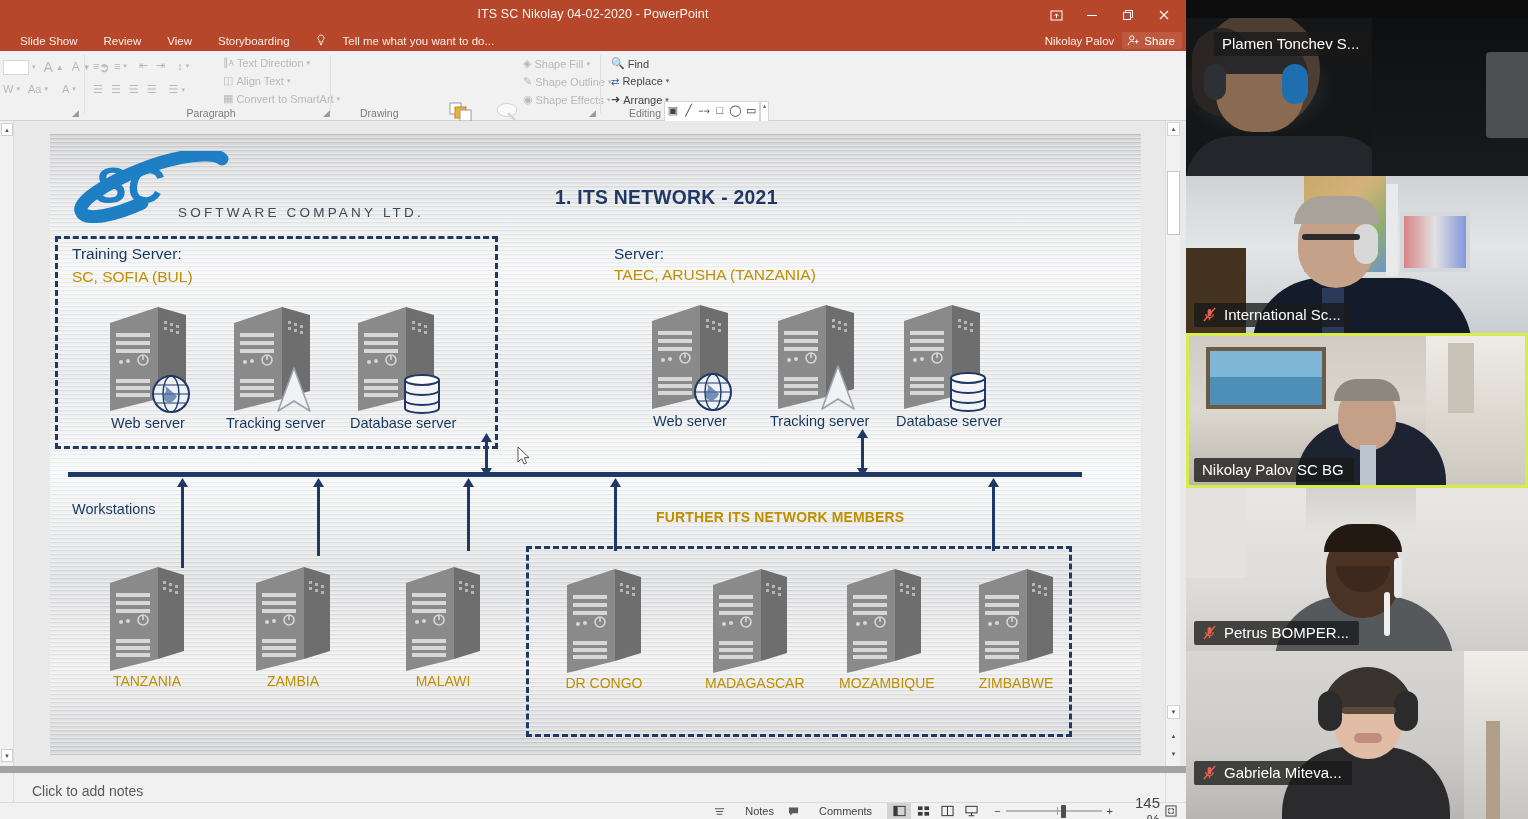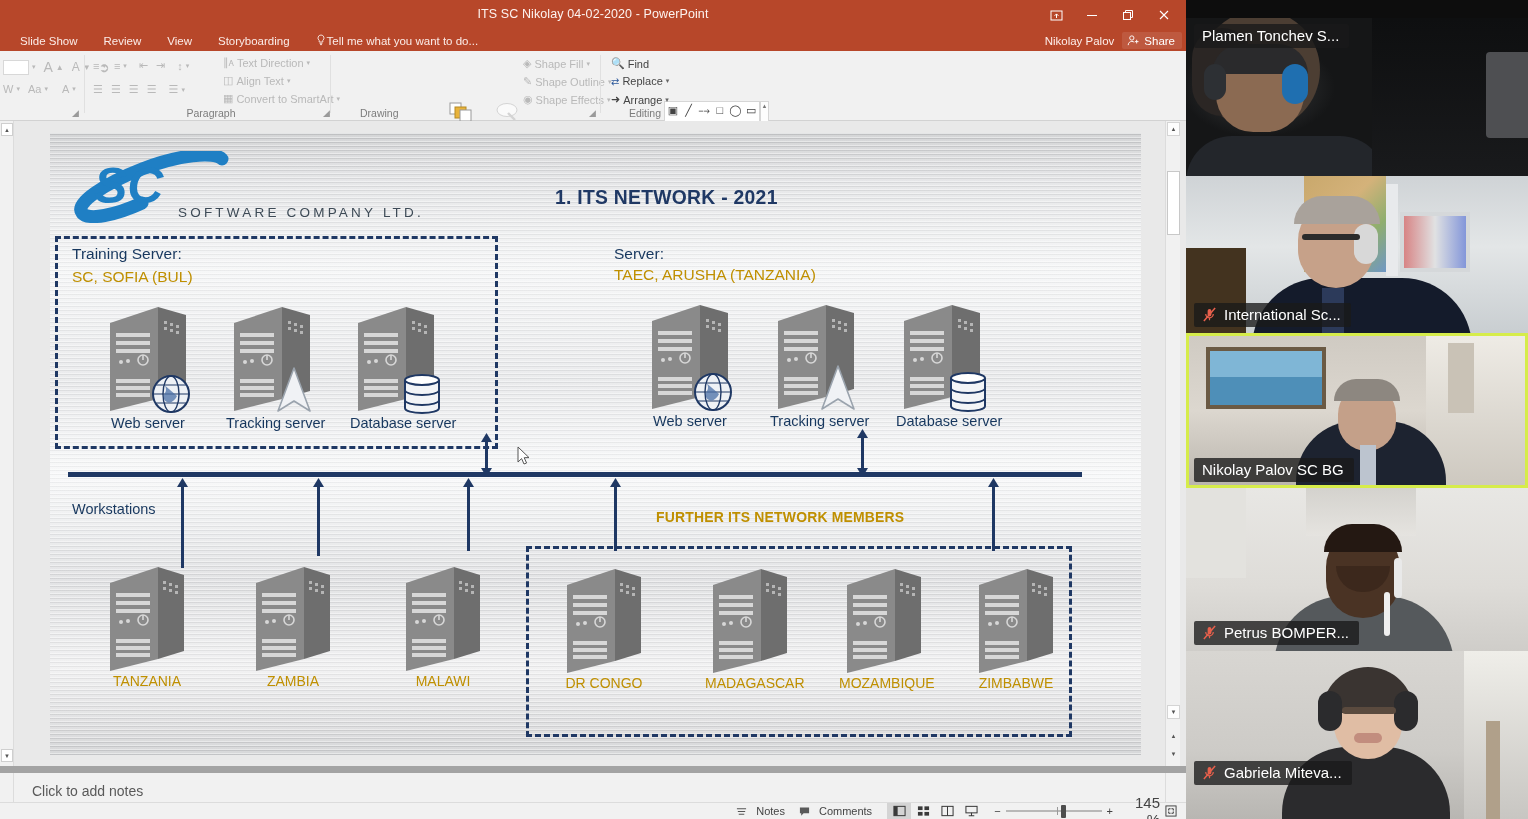--- a/index.html
+++ b/index.html
@@ -36,21 +36,21 @@
   }
   .win-btn svg { display: block; }
 
   
   .menurow {
     position: relative; height: 21px; background: #b7472a;
     color: #fff; display: flex; align-items: center; padding-left: 20px;
     font-size: 11.5px;
   }
   .menu-item { margin-right: 26px; color: #fbece8; white-space: nowrap; }
-  .tellme { display: flex; align-items: center; gap: 1px; color: #fbece8; font-style: normal; }
+  .tellme { display: flex; align-items: center; gap: 17px; color: #fbece8; font-style: normal; }
   .tellme .bulb { font-size: 11px; }
   .acct {
     position: absolute; right: 4px; top: 0; height: 21px;
     display: flex; align-items: center; gap: 8px; font-size: 11.5px;
   }
   .acct .user { color: #fdeeea; }
   .share-btn {
     display: flex; align-items: center; gap: 4px;
     padding: 2px 7px 2px 5px; color: #fff;
     background: rgba(255,255,255,.10); border-radius: 2px;
@@ -204,21 +204,21 @@
     background: #f1f1f1; border-left: 1px solid #dcdcdc;
   }
 
   
   .statusbar {
     position: absolute; left: 0; top: 802px; width: 1186px; height: 17px;
     background: #f1f1f1; border-top: 1px solid #dcdcdc;
     display: flex; align-items: center;
   }
   .sb-item {
-    display: flex; align-items: center; gap: 9px;
+    display: flex; align-items: center; gap: 20px;
     font-size: 11px; color: #444; padding: 0 7px; height: 17px;
   }
   .vw-btn {
     width: 24px; height: 17px; display: flex; align-items: center;
     justify-content: center; color: #444; font-size: 11px;
   }
   .vw-btn.active { background: #d4d4d4; }
   .zoom-slider {
     position: relative; width: 96px; height: 17px; display: flex; align-items: center;
   }
@@ -237,21 +237,21 @@
   }
   .vtile { position: absolute; left: 0; width: 342px; overflow: hidden; background: #111; }
   .vname {
     position: absolute; left: 8px; bottom: 6px;
     background: rgba(26,26,26,.78); color: #fff;
     font-size: 15px; padding: 3px 10px 4px 8px;
     display: flex; align-items: center; gap: 7px;
     max-width: 230px; white-space: nowrap; overflow: hidden;
     border-radius: 2px;
   }
-  .vname.top { top: 6px; bottom: auto; }
+  .vname.top { top: 14px; bottom: auto; margin-left: 20px; }
   .mute { width: 15px; height: 15px; flex: 0 0 15px; }
   .active-ring {
     position: absolute; inset: 0; border: 3px solid #d6ec4a;
     pointer-events: none;
   }
   .scene { position: absolute; inset: 0; }
 
   
   .cursor { position: absolute; left: 517px; top: 446px; width: 14px; height: 20px; }
 </style>

